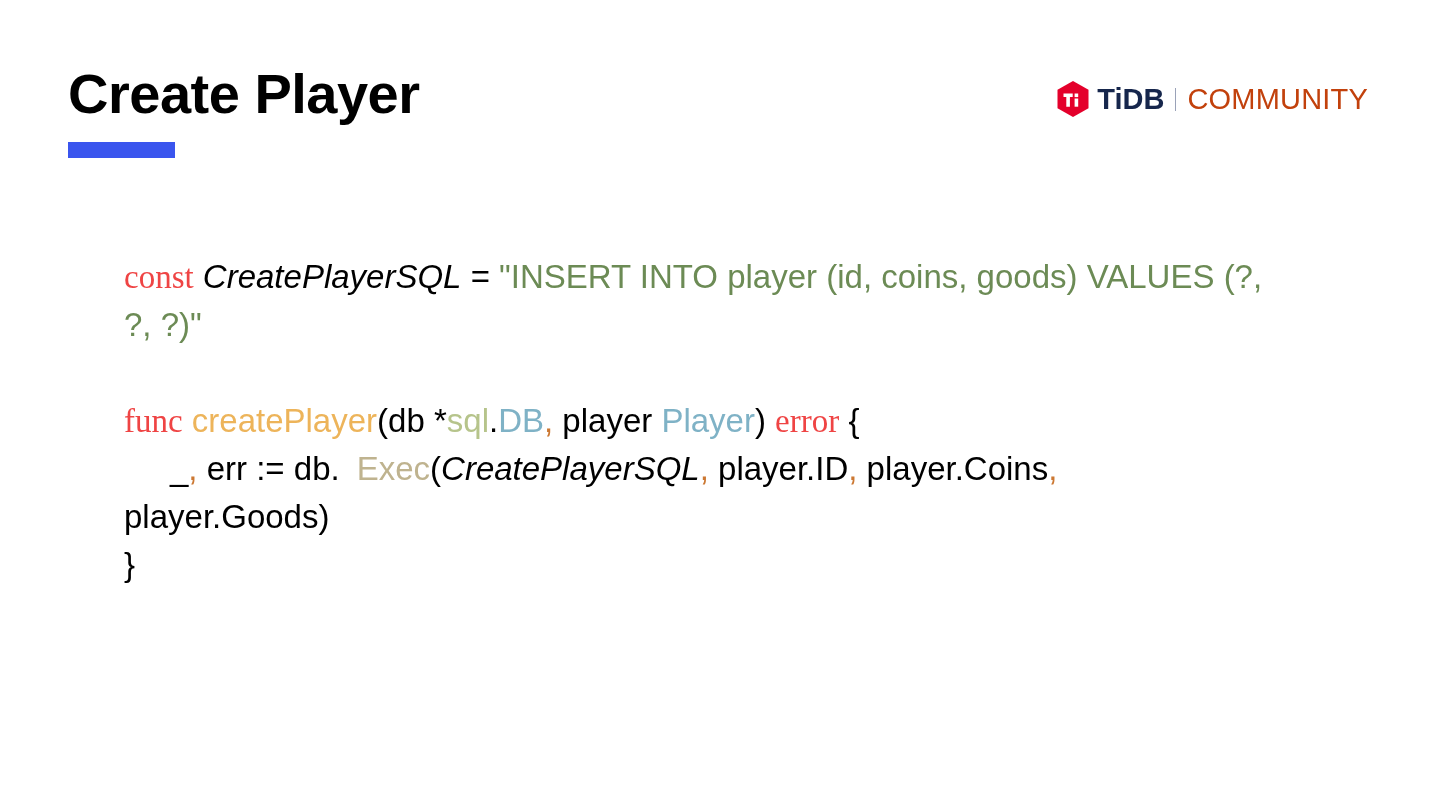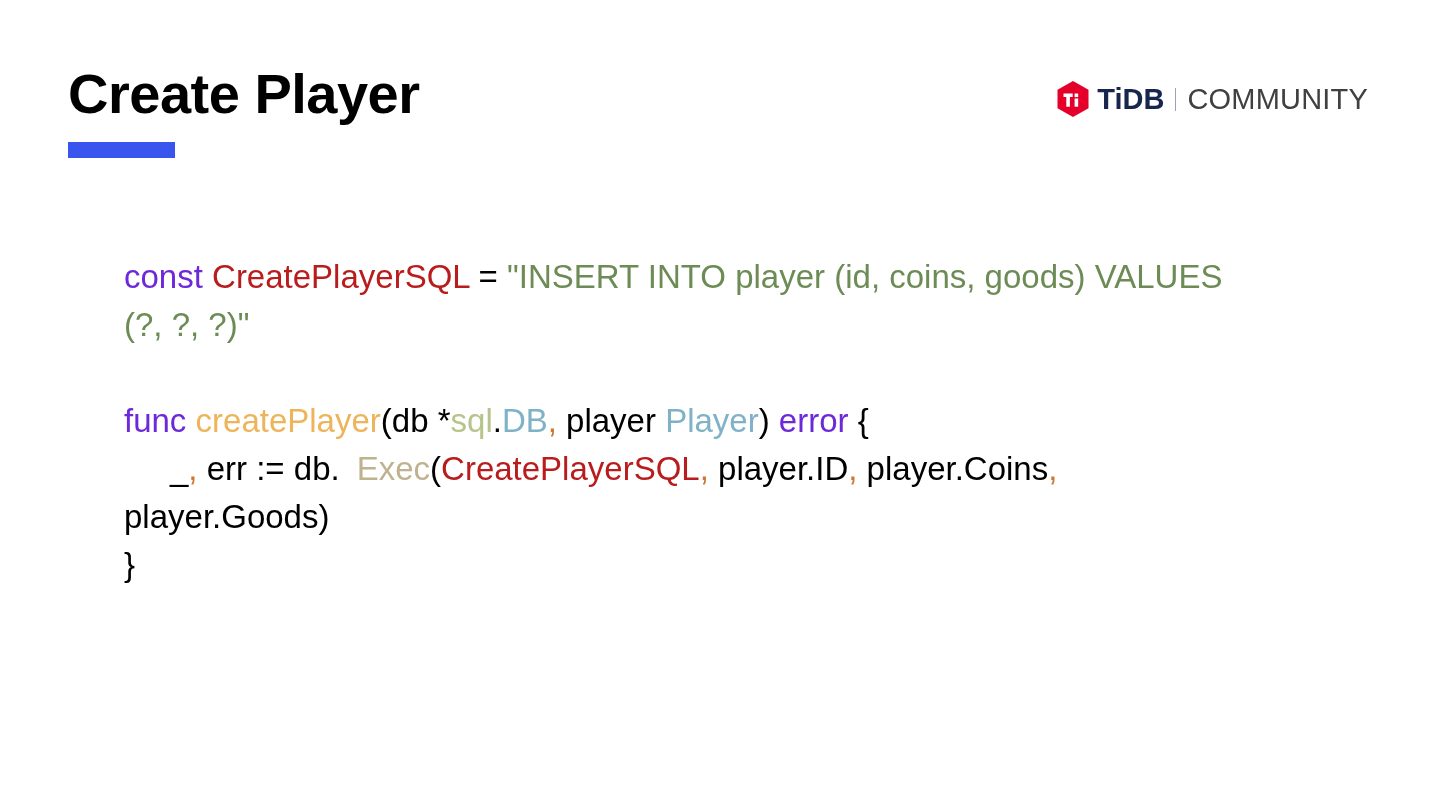--- a/index.html
+++ b/index.html
@@ -69,41 +69,41 @@
   }
   .brand-divider {
     width: 1px;
     height: 23px;
     background: #9aa2b8;
     margin: 0 11px 0 11px;
   }
   .brand-sub {
     font-size: 29px;
     font-weight: normal;
-    color: #404040;
+    color: #c2410c;
     letter-spacing: 0.2px;
     line-height: 1;
   }
 
   
   .code-block {
     position: absolute;
     left: 124px;
     top: 253px;
     width: 1140px;
     font-size: 33px;
     line-height: 48px;
     color: #000000;
     white-space: normal;
   }
   .code-para { margin: 0; }
   .code-gap { height: 48px; }
 
-  .tok-keyword   { color: #6d28d9; }        
-  .tok-const     { color: #b91c1c; }  
+  .tok-keyword   { color: #ef4444; font-family: Liberation Serif, serif; }        
+  .tok-const     { color: #000000; font-style: italic; }  
   .tok-string    { color: #6C8B55; }        
   .tok-plain     { color: #000000; }
   .tok-funcname  { color: #EDB45A; margin-top: 18px; }        
   .tok-package   { color: #B6C48B; margin-top: 20px; }        
   .tok-type      { color: #7FB2C6; text-align: center; }        
   .tok-punct     { color: #CC7832; }        
   .tok-method    { color: #BFB38F; margin-left: 17px; }        
 
   .indent-1 { display: inline-block; width: 46px; }
 </style>

